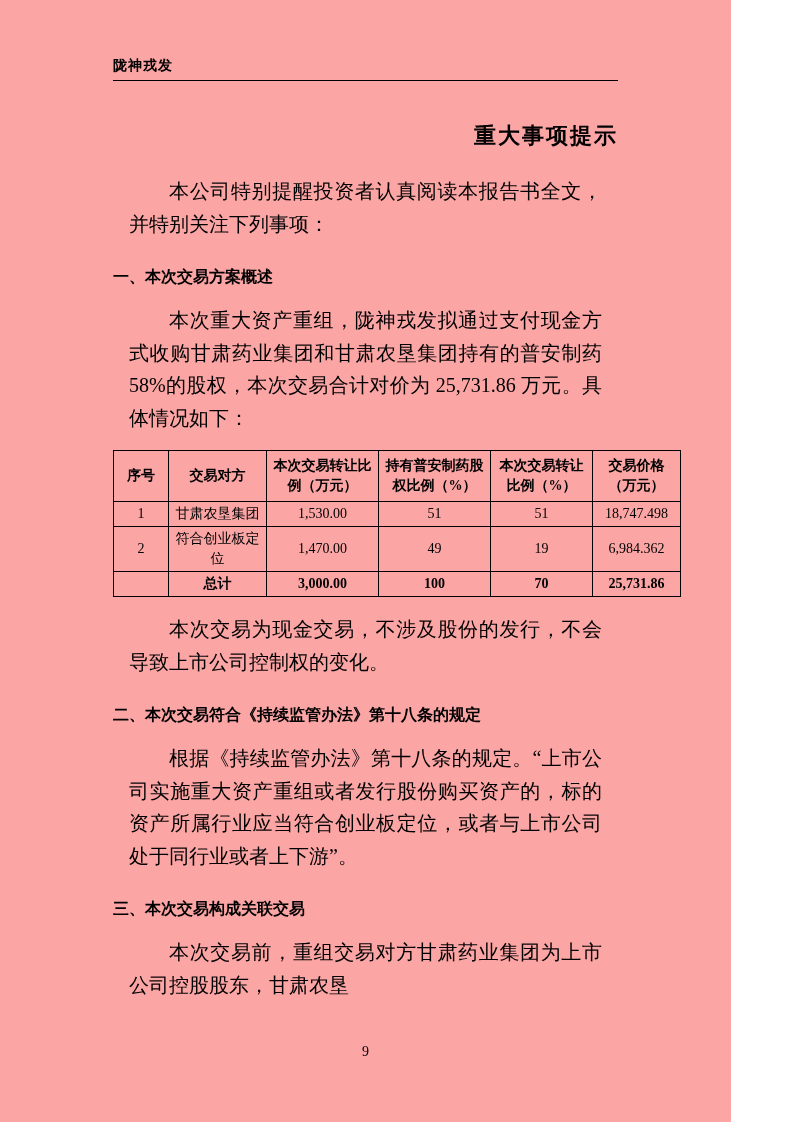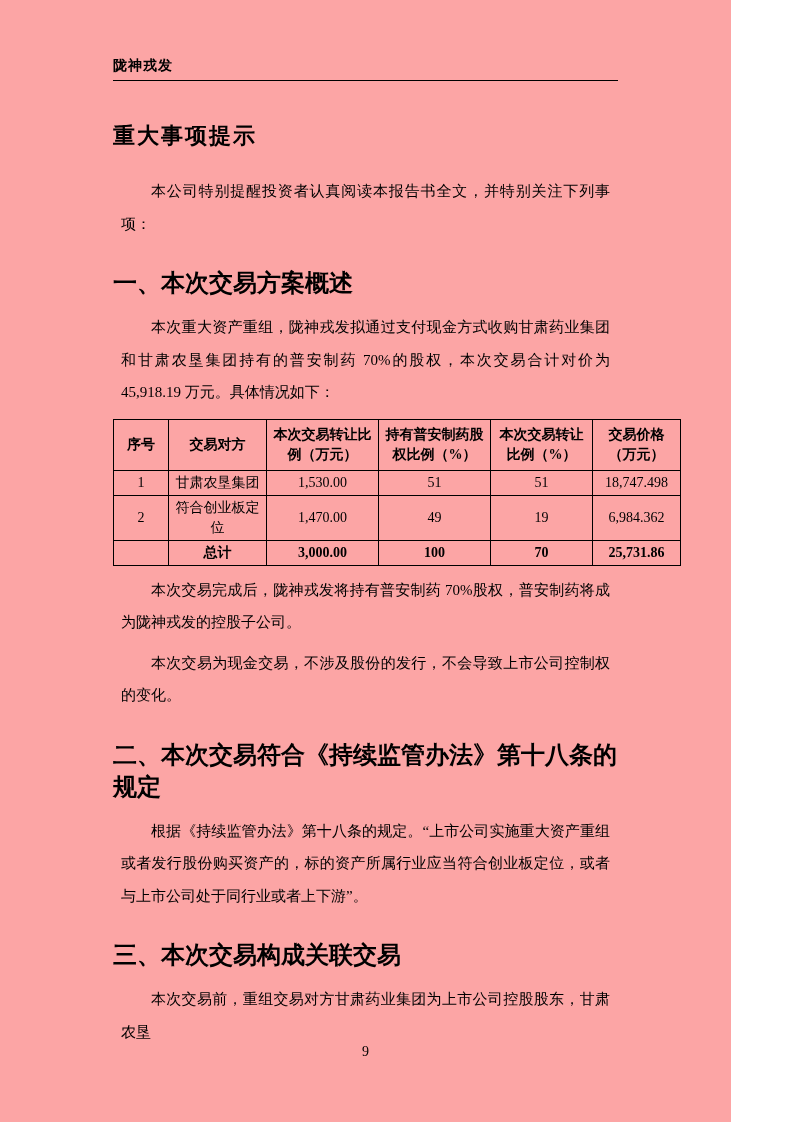--- a/index.html
+++ b/index.html
@@ -20,34 +20,34 @@
     align-items: flex-end;
     border-bottom: 1px solid #000000;
     padding-bottom: 5px;
   }
   .doc-header .hdr-left { font-size: 14px; font-weight: bold; letter-spacing: 1px; }
   .doc-header .hdr-right { font-size: 12px; }
   h1.doc-title {
     font-family: "Liberation Sans", "DejaVu Sans", sans-serif;
     font-size: 22px;
     font-weight: bold;
-    text-align: left;
+    text-align: right;
     margin: 40px 0 24px 0;
     letter-spacing: 2px;
   }
   p.body {
-    font-size: 15px;
+    font-size: 20px;
     line-height: 32.5px;
-    margin: 8px;
+    margin: 16px;
     text-indent: 2em;
     text-align: justify;
   }
   h2.section-heading {
     font-family: "Liberation Sans", "DejaVu Sans", sans-serif;
-    font-size: 24px;
+    font-size: 16px;
     font-weight: bold;
     margin: 27px 0 12px 0;
   }
   table.deal-table {
     width: 100%;
     border-collapse: collapse;
     table-layout: fixed;
     margin: 10px 0 0 0;
   }
   .deal-table th, .deal-table td {
@@ -81,21 +81,21 @@
   <div class="doc-header">
     <span class="hdr-left">陇神戎发</span>
   </div>
 
   <h1 class="doc-title">重大事项提示</h1>
 
   <p class="body">本公司特别提醒投资者认真阅读本报告书全文，并特别关注下列事项：</p>
 
   <h2 class="section-heading">一、本次交易方案概述</h2>
 
-  <p class="body">本次重大资产重组，陇神戎发拟通过支付现金方式收购甘肃药业集团和甘肃农垦集团持有的普安制药 70%的股权，本次交易合计对价为 45,918.19 万元。具体情况如下：</p>
+  <p class="body">本次重大资产重组，陇神戎发拟通过支付现金方式收购甘肃药业集团和甘肃农垦集团持有的普安制药 58%的股权，本次交易合计对价为 25,731.86 万元。具体情况如下：</p>
 
   <table class="deal-table">
     <colgroup>
       <col style="width:55px">
       <col style="width:98px">
       <col style="width:112px">
       <col style="width:112px">
       <col style="width:102px">
       <col style="width:88px">
     </colgroup>
@@ -130,21 +130,20 @@
         <td></td>
         <td>总计</td>
         <td>3,000.00</td>
         <td>100</td>
         <td>70</td>
         <td>25,731.86</td>
       </tr>
     </tbody>
   </table>
 
-  <p class="body">本次交易完成后，陇神戎发将持有普安制药 70%股权，普安制药将成为陇神戎发的控股子公司。</p>
   <p class="body">本次交易为现金交易，不涉及股份的发行，不会导致上市公司控制权的变化。</p>
 
   <h2 class="section-heading">二、本次交易符合《持续监管办法》第十八条的规定</h2>
   <p class="body">根据《持续监管办法》第十八条的规定。“上市公司实施重大资产重组或者发行股份购买资产的，标的资产所属行业应当符合创业板定位，或者与上市公司处于同行业或者上下游”。</p>
 
   <h2 class="section-heading">三、本次交易构成关联交易</h2>
   <p class="body">本次交易前，重组交易对方甘肃药业集团为上市公司控股股东，甘肃农垦</p>
 
   <div class="page-footer">
     <span>9</span>

